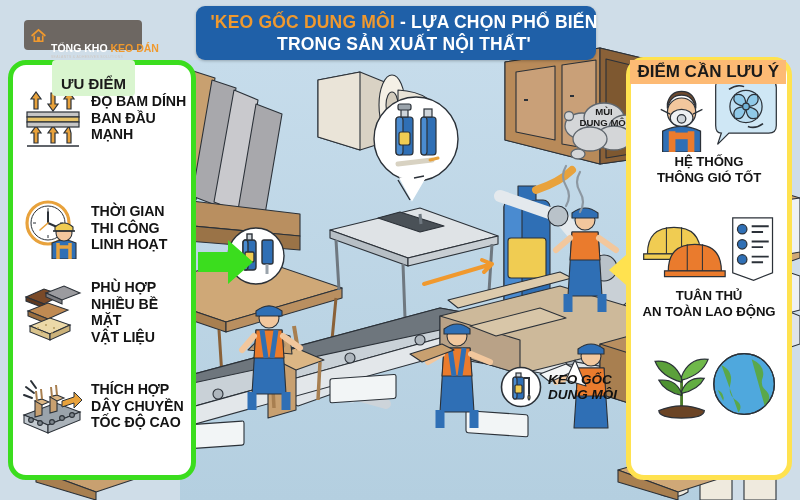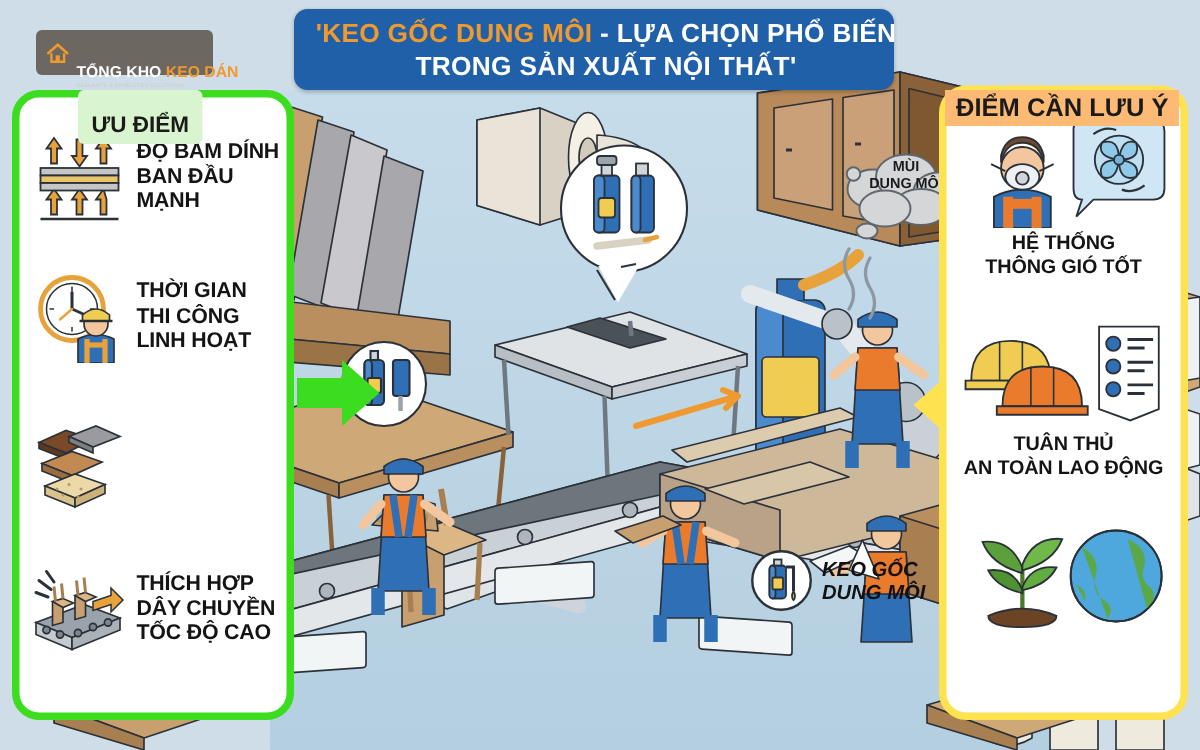--- a/index.html
+++ b/index.html
@@ -468,21 +468,21 @@
         <path d="M45 56 L45 46 L42 46 L47 39 L49 46 L49 56 Z"></path>
       </g>
       <rect x="5" y="25" width="52" height="5" fill="#c6c6c6" stroke="#2b3138" stroke-width="1.2"></rect>
       <rect x="5" y="30" width="52" height="5" fill="#e8c46a" stroke="#2b3138" stroke-width="1.2"></rect>
       <rect x="5" y="35" width="52" height="5" fill="#c6c6c6" stroke="#2b3138" stroke-width="1.2"></rect>
       <path d="M5 59 L57 59" stroke="#2b3138" stroke-width="1.6"></path>
     </svg>
     <div class="tx">ĐỘ BÁM DÍNH<br>BAN ĐẦU<br>MẠNH</div>
   </div>
 
-  <div class="rowL" style="top:115px;">
+  <div class="rowL" style="top:132px;">
     <svg class="ic" viewBox="0 0 62 62">
       <circle cx="26" cy="26" r="21" fill="#ffffff" stroke="#e8a23c" stroke-width="3.2"></circle>
       <circle cx="26" cy="26" r="17" fill="#ffffff" stroke="#2b3138" stroke-width="1"></circle>
       <path d="M26 26 L26 15 M26 26 L35 30" stroke="#2b3138" stroke-width="2" stroke-linecap="round"></path>
       <path d="M26 26 L18 33" stroke="#e8a23c" stroke-width="1.6" stroke-linecap="round"></path>
       <g stroke="#2b3138" stroke-width="1">
         <path d="M26 11 L26 14 M41 26 L38 26 M26 41 L26 38 M11 26 L14 26"></path>
       </g>
       <g stroke="#2b3138" stroke-width="1.1">
         <path d="M30 62 L30 46 Q42 40 54 46 L54 62 Z" fill="#2f6fb5"></path>
@@ -510,20 +510,21 @@
         <path d="M28 53 L48 44 L48 50 L28 59 Z" fill="#cbb27a"></path>
       </g>
       <g fill="#b59a5e">
         <circle cx="16" cy="47" r="1"></circle>
           <circle cx="24" cy="44" r="1"></circle>
         <circle cx="32" cy="47" r="1"></circle>
           <circle cx="20" cy="51" r="1"></circle>
         <circle cx="30" cy="52" r="1"></circle>
       </g>
     </svg>
+    <div class="tx">PHÙ HỢP<br>NHIỀU BỀ MẶT<br>VẬT LIỆU</div>
   </div>
 
   <div class="rowL" style="top:310px;">
     <svg class="ic" viewBox="0 0 62 62">
       <g stroke="#2b3138" stroke-width="1.1">
         <path d="M2 40 L34 28 L58 37 L26 50 Z" fill="#9aa3ab"></path>
         <path d="M2 40 L26 50 L26 58 L2 48 Z" fill="#c3cad0"></path>
         <path d="M26 50 L58 37 L58 45 L26 58 Z" fill="#aab2b9"></path>
         <g fill="#7e868d">
           <circle cx="9" cy="45" r="2.4"></circle>

